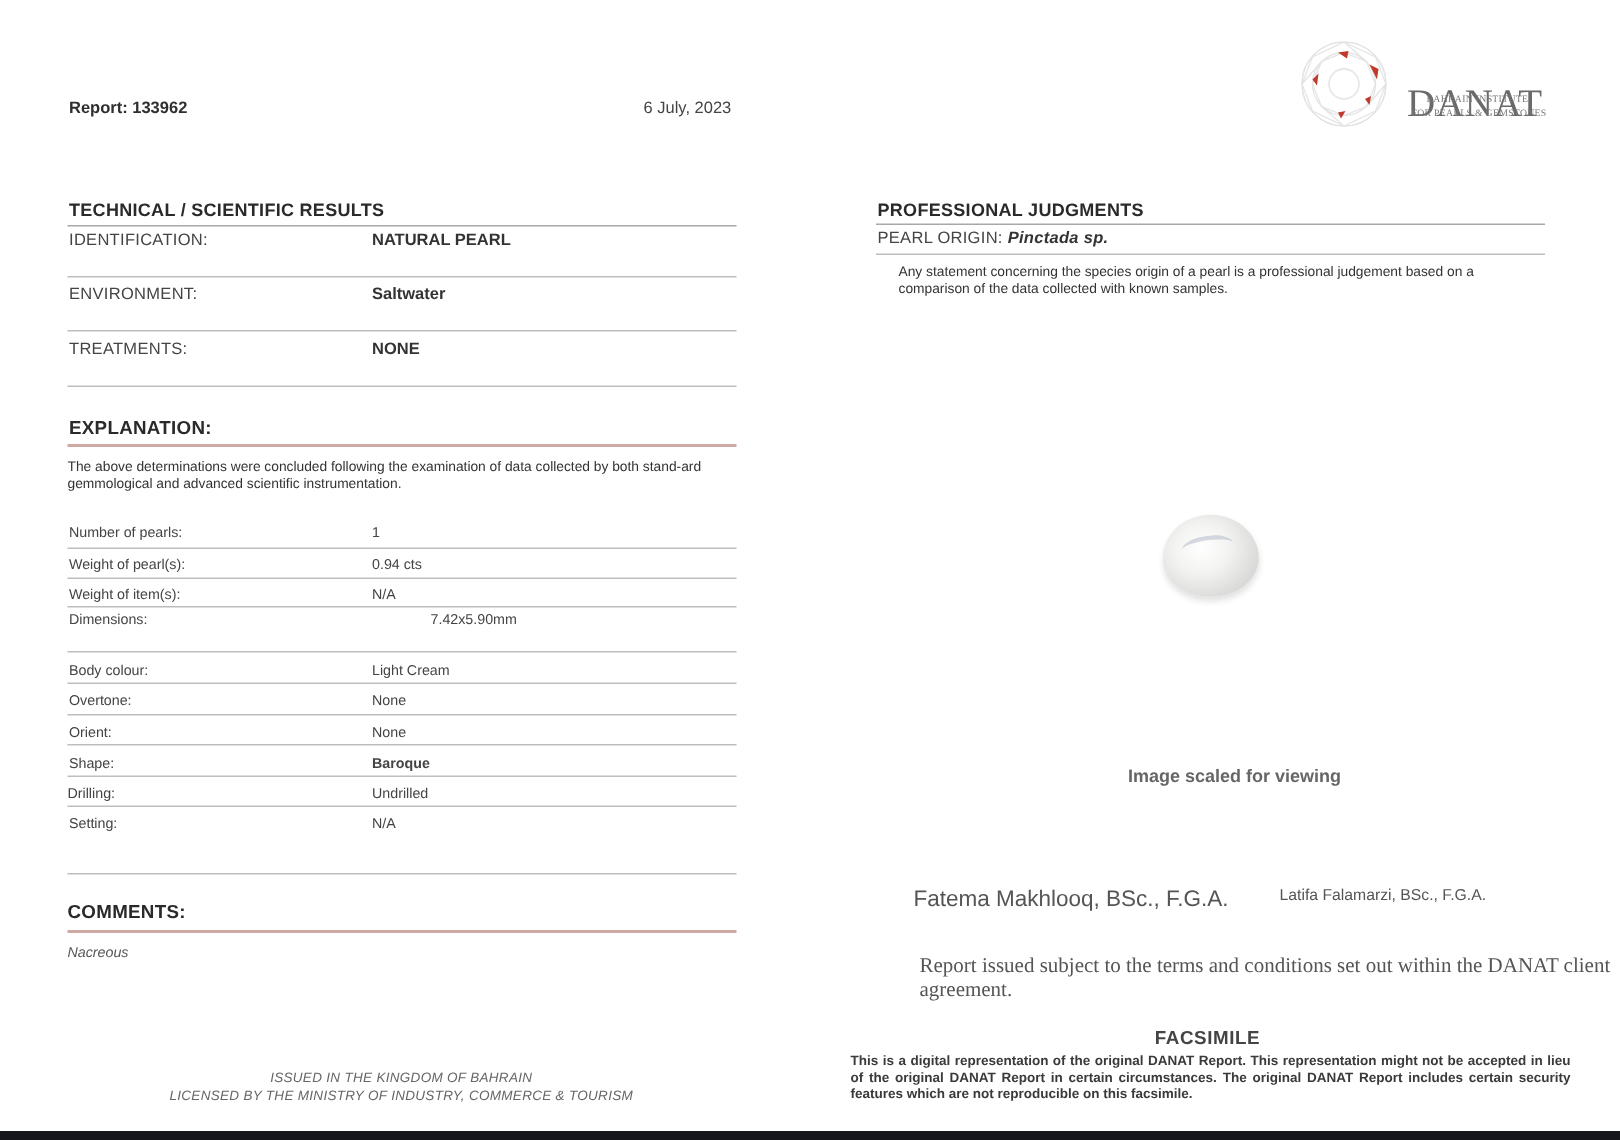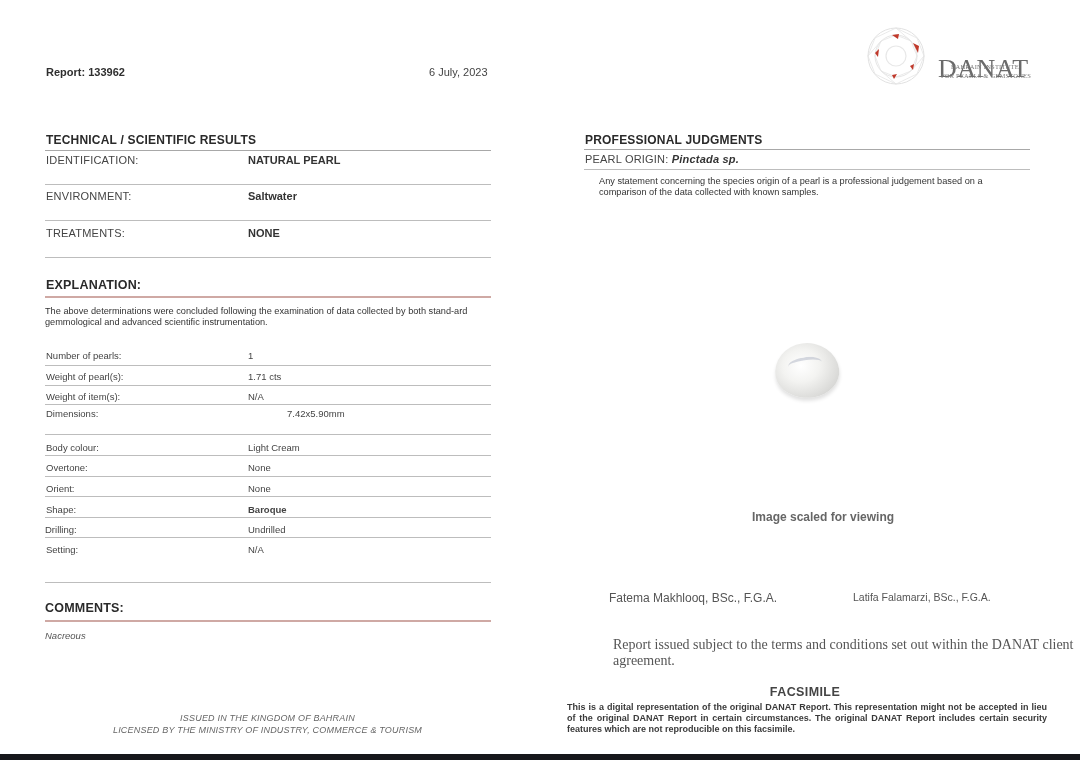--- a/index.html
+++ b/index.html
@@ -45,21 +45,21 @@
     .origin-value { font-weight: bold; font-style: italic; color: #333; }
     .origin-note { left: 599px; top: 176px; width: 430px; font-size: 9.2px; line-height: 10.5px; color: #333; }
 
     .pearl { left: 775px; top: 343px; width: 64px; height: 55px; border-radius: 48% 52% 46% 54% / 52% 55% 45% 48%;
       background: radial-gradient(ellipse at 42% 40%, #ffffff 0%, #f3f3f1 35%, #dcdcda 70%, #c8c8c6 100%);
       box-shadow: 0 3px 4px rgba(0,0,0,0.12); transform: rotate(-8deg); }
     .pearl-shine { position: absolute; left: 14px; top: 14px; width: 34px; height: 14px; border-top: 3px solid rgba(180,185,200,0.55); border-radius: 50%; }
 
     .img-caption { left: 752px; top: 510px; font-size: 12px; color: #666; font-weight: bold; }
 
-    .sig1 { left: 609px; top: 591px; font-size: 12px; color: #555; }
+    .sig1 { left: 609px; top: 591px; font-size: 15px; color: #555; }
     .sig2 { left: 853px; top: 591px; font-size: 10.5px; color: #555; }
 
     .terms { left: 613px; top: 637px; font-family: "Liberation Serif", serif; font-size: 14px; color: #555; }
 
     .fac-title { left: 560px; width: 490px; top: 685px; text-align: center; font-size: 12.5px; font-weight: bold; color: #444; letter-spacing: 0.4px; }
     .fac-text { left: 567px; top: 702px; width: 480px; font-size: 9px; font-weight: bold; line-height: 11px; color: #3a3a3a; text-align: justify; }
 
     .bottom-bar { left: 0; top: 754px; width: 1080px; height: 6px; background: #16171b; }
   </style>
 </head>
@@ -109,21 +109,21 @@
 
 <div class="abs sec-title lg" style="left:46px; top:278px;">EXPLANATION:</div>
 <div class="hr rose" style="left:45px; top:296px; width:446px;"></div>
 <div class="abs explain-text">The above determinations were concluded following the examination of data collected by both stand-ard gemmological and advanced scientific instrumentation.</div>
 
 <div class="abs prop-label" style="left:46px; top:350px;">Number of pearls:</div>
 <div class="abs prop-value" style="left:248px; top:350px;">1</div>
 <div class="hr" style="left:45px; top:365px; width:446px;"></div>
 
 <div class="abs prop-label" style="left:46px; top:371px;">Weight of pearl(s):</div>
-<div class="abs prop-value" style="left:248px; top:371px;">1.71 cts</div>
+<div class="abs prop-value" style="left:248px; top:371px;">0.94 cts</div>
 <div class="hr" style="left:45px; top:385px; width:446px;"></div>
 
 <div class="abs prop-label" style="left:46px; top:391px;">Weight of item(s):</div>
 <div class="abs prop-value" style="left:248px; top:391px;">N/A</div>
 <div class="hr" style="left:45px; top:404px; width:446px;"></div>
 
 <div class="abs prop-label" style="left:46px; top:408px;">Dimensions:</div>
 <div class="abs prop-value" style="left:248px; top:408px;margin-left:39px;">7.42x5.90mm</div>
 <div class="hr" style="left:45px; top:434px; width:446px;"></div>
 

